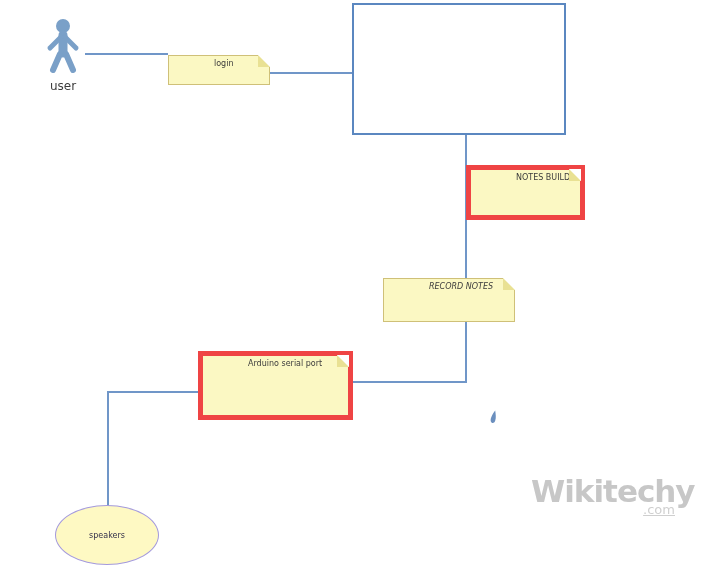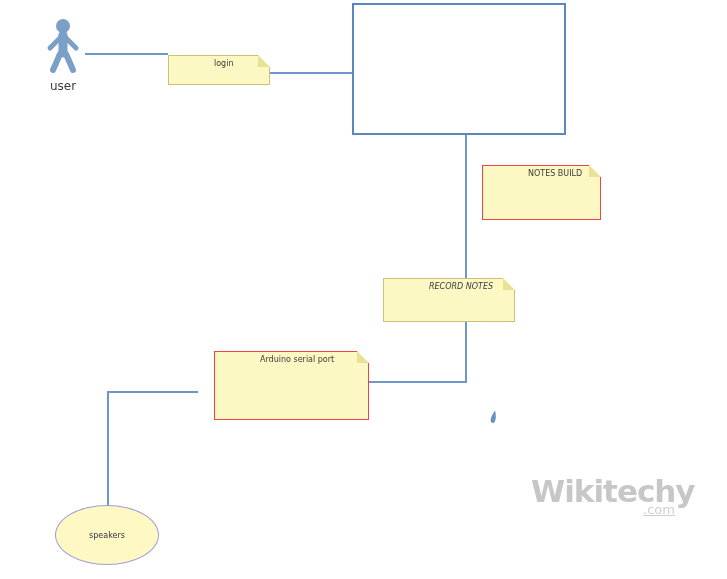--- a/index.html
+++ b/index.html
@@ -14,21 +14,21 @@
   
   .process-box{
     position:absolute;left:352px;top:3px;width:210px;height:128px;
     background:#ffffff;border:2px solid #5b87c0;
   }
   
   .note{
     position:absolute;background:#fbf8c3;border:1px solid #cfc078;
     box-sizing:border-box;font-size:8px;line-height:10px;padding-left:40px;
   }
-  .note.borderless{border:1px solid #ef4444;margin-left:16px;}
+  .note.borderless{border:5px solid #ef4444;}
   .note .fold{
     content:"";position:absolute;top:-1px;right:-1px;width:0;height:0;
     border-style:solid;border-width:0 12px 12px 0;
     border-color:#ffffff #ffffff #e9e193 #e9e193;
   }
   .note .note-label{display:block;padding:3px 4px 0 5px;white-space:nowrap;}
   
   .actor{position:absolute;left:44px;top:18px;width:38px;height:60px;}
   .actor-label{
     position:absolute;left:38px;top:79px;width:50px;text-align:center;

